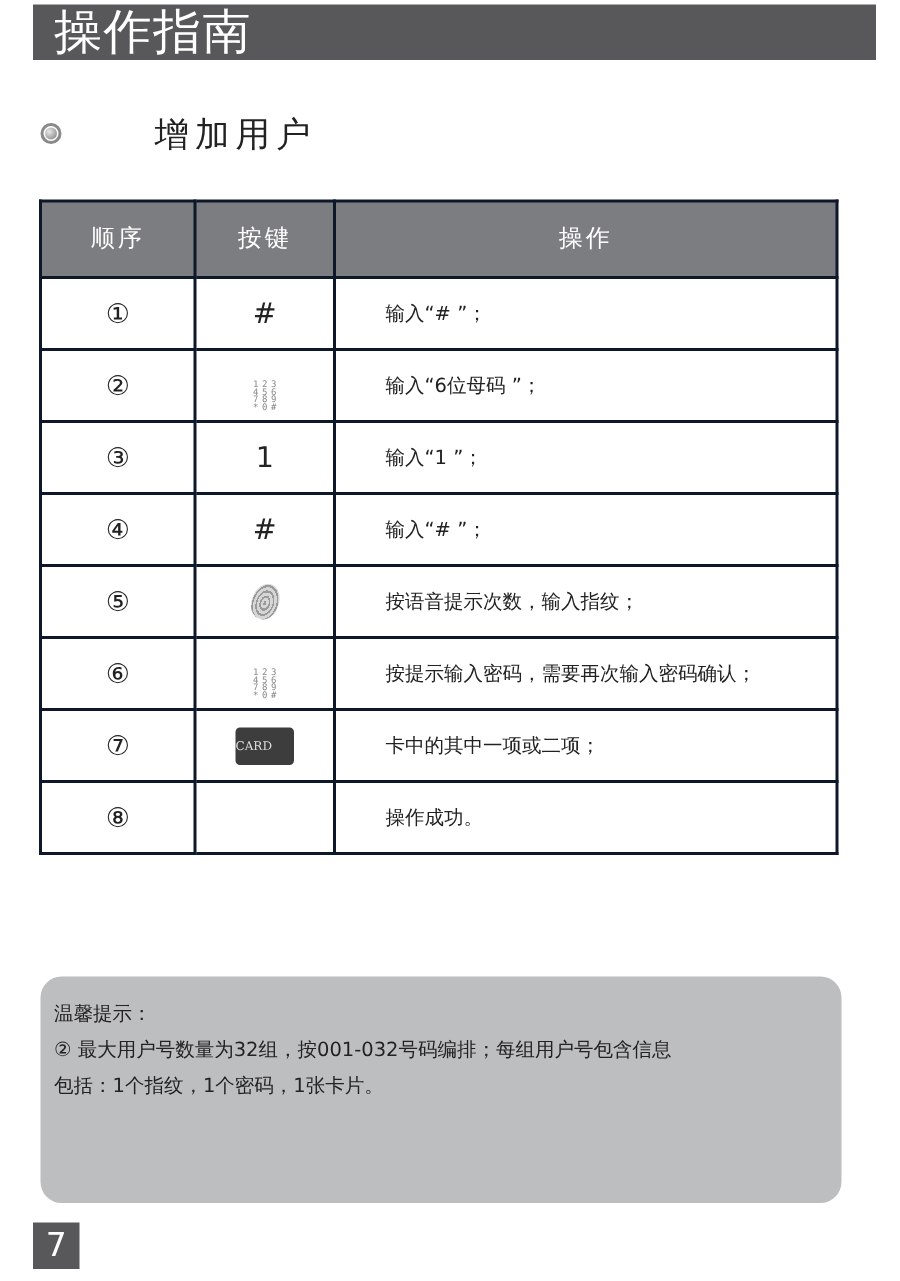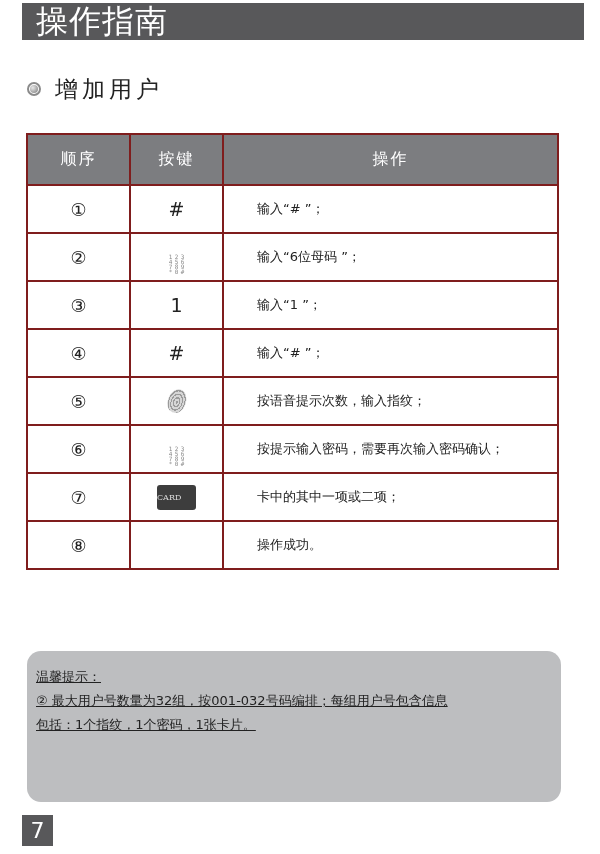--- a/index.html
+++ b/index.html
@@ -20,28 +20,28 @@
     }
     .section .bullet {
       width: 14px; height: 14px; border-radius: 50%;
       border: 2px solid #8a8a8a; box-sizing: border-box;
       display: flex; align-items: center; justify-content: center; margin-right: 14px;
     }
     .section .bullet::after {
       content: ""; width: 8px; height: 8px; border-radius: 50%;
       background: radial-gradient(circle at 35% 35%, #e8e8e8, #7a7a7a);
     }
-    .section .label { font-size: 23px; letter-spacing: 4px; color: #222; }
+    .section .label { font-size: 23px; letter-spacing: 4px; color: #222; margin-left: 48px; }
 
     table.steps {
       position: absolute; left: 26px; top: 133px; width: 531px;
       border-collapse: collapse; table-layout: fixed;
     }
     table.steps th, table.steps td {
-      border: 2px solid #7f1d1d; height: 48px; padding: 0; box-sizing: border-box;
+      border: 2px solid #0f172a; height: 48px; padding: 0; box-sizing: border-box;
     }
     table.steps th {
       background: #7c7d80; color: #fff; font-weight: normal; font-size: 16px; letter-spacing: 2px;
       height: 51px;
     }
     table.steps td.order { text-align: center; font-size: 18px; }
     table.steps td.key { text-align: center; font-size: 19px; }
     table.steps td.op { font-size: 13px; padding-left: 33px; white-space: nowrap; overflow: hidden; }
     col.c1 { width: 103px; } col.c2 { width: 93px; } col.c3 { width: 335px; }
 
@@ -59,21 +59,21 @@
       display: inline-block; width: 39px; height: 25px; background: #3d3d3d; border-radius: 3px;
       color: #ddd; font-family: "DejaVu Serif", serif; font-size: 8px; line-height: 25px; text-align: left;
       vertical-align: middle;
     }
 
     .tips {
       position: absolute; left: 27px; top: 651px; width: 534px; height: 151px;
       background: #bdbec0; border-radius: 14px; box-sizing: border-box;
       padding: 14px 0 0 9px; font-size: 13px; line-height: 24px; color: #222;
     }
-    .tips .line { white-space: nowrap; text-decoration: underline; }
+    .tips .line { white-space: nowrap; }
 
     .page-num {
       position: absolute; left: 22px; top: 815px; width: 31px; height: 31px;
       background: #58585a; color: #fff; font-size: 22px; line-height: 31px; text-align: center;
     }
   </style>
 </head>
 <body>
 
 <div class="title-bar">

